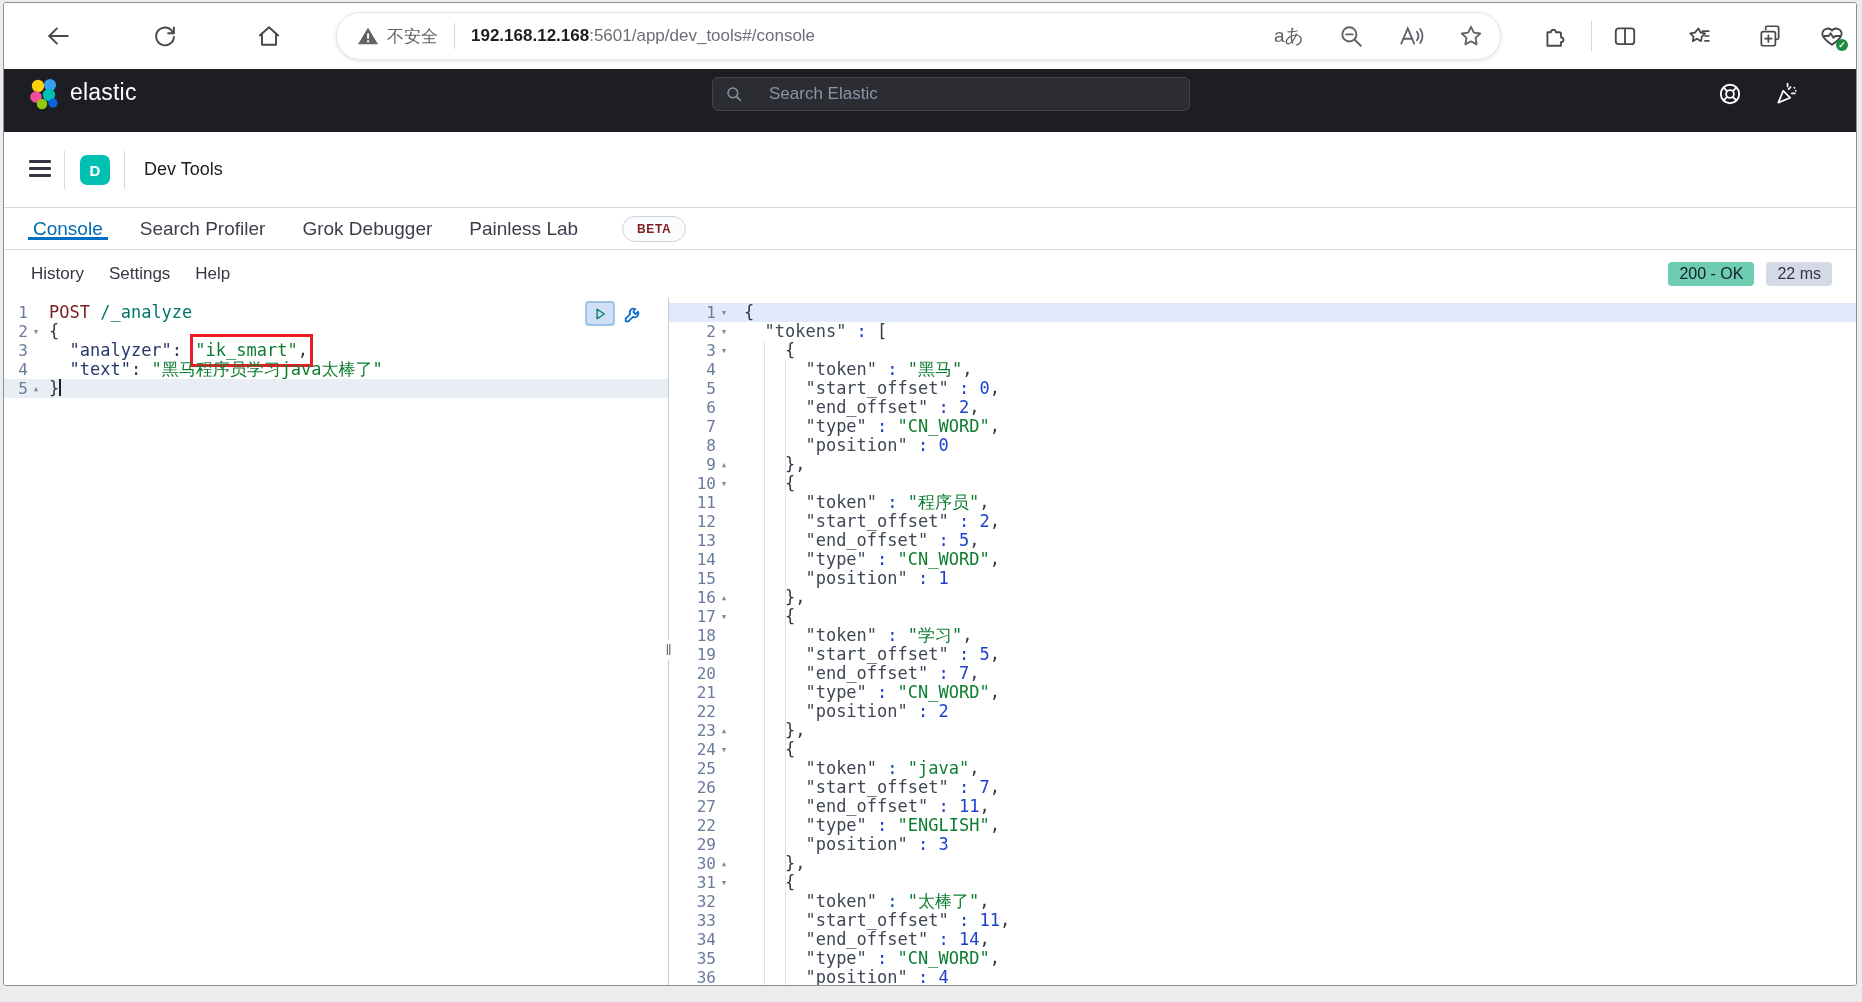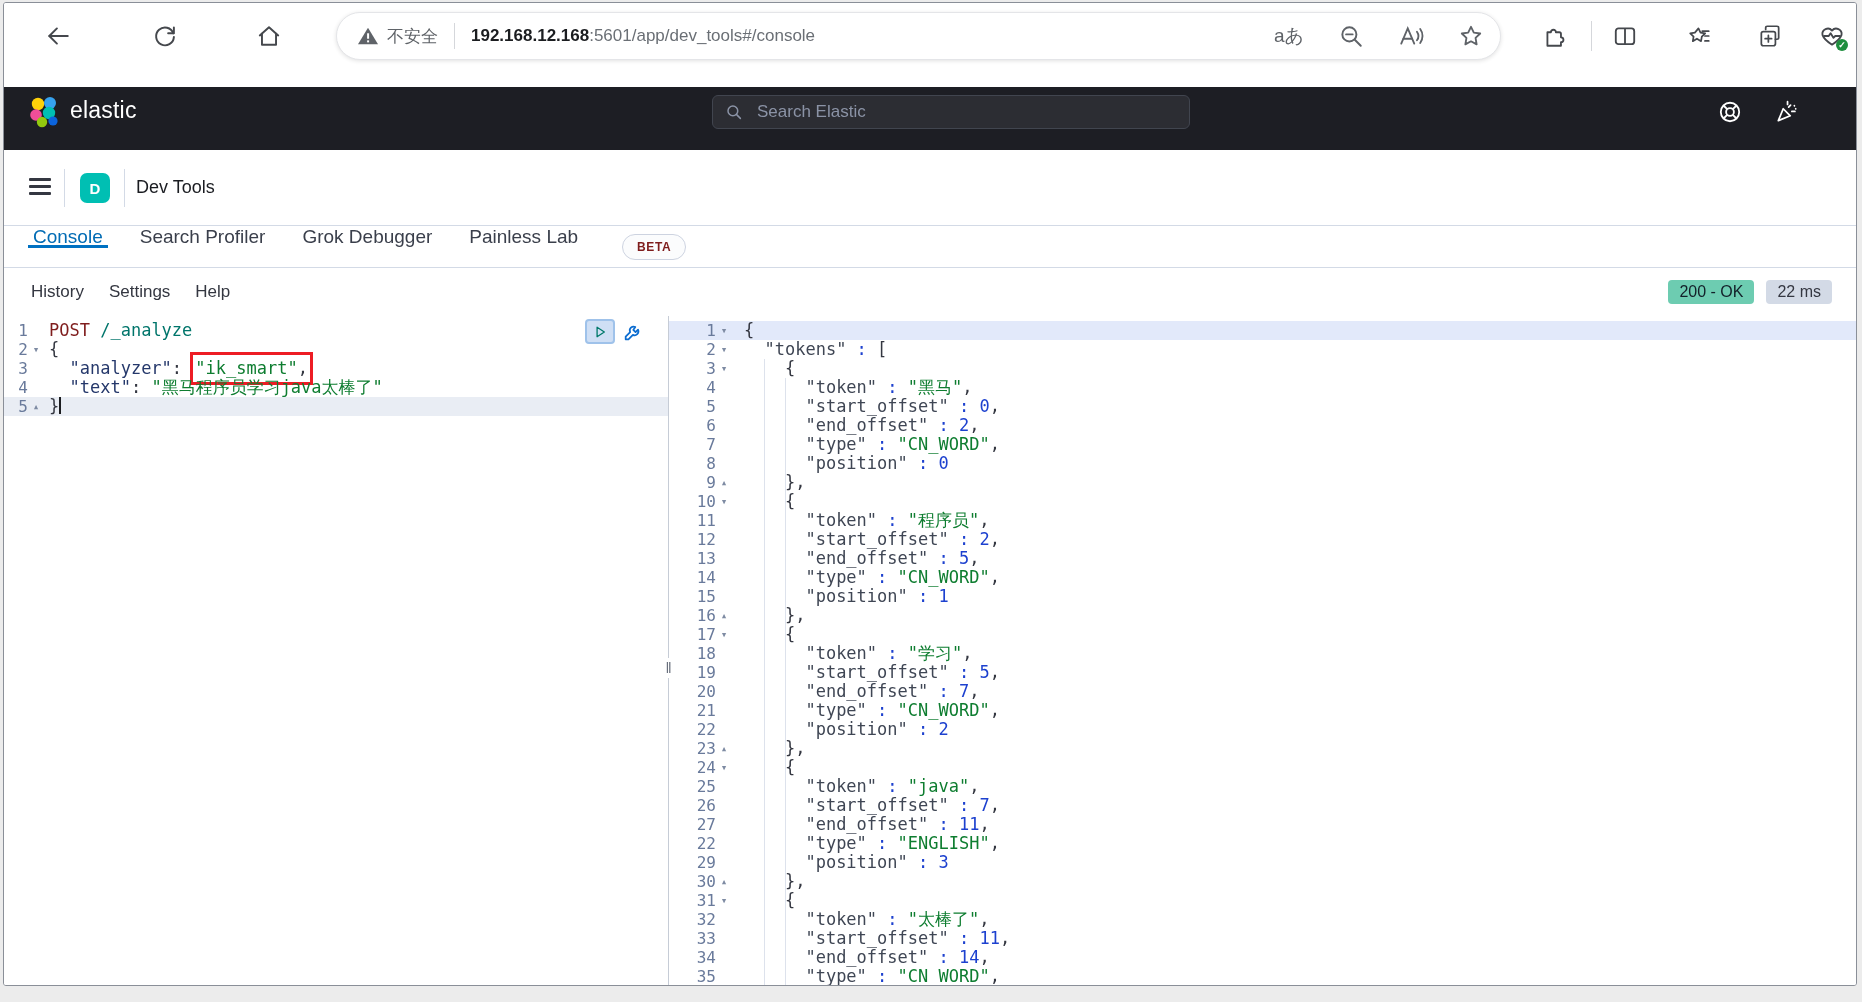--- a/index.html
+++ b/index.html
@@ -9,21 +9,21 @@
     background:#ececec;
     font-family:"Liberation Sans", sans-serif;
     -webkit-font-smoothing:antialiased;
   }
   .window {
     position:absolute; left:3px; top:2px; width:1854px; height:984px;
     background:#fff; border:1px solid #8a8f98; border-radius:3px; overflow:hidden;
   }
 
   
-  .browser-bar { position:relative; height:84px; background:#fff; }
+  .browser-bar { position:relative; height:66px; background:#fff; }
   .bicon { position:absolute; width:26px; height:26px; top:20px; color:#45484d; cursor:pointer; }
   .bicon svg { width:100%; height:100%; display:block; }
   .urlbar {
     position:absolute; left:332px; top:9px; width:1165px; height:48px;
     background:#fff; border:1px solid #e4e5e8; border-radius:24px;
     box-shadow:0 1px 4px rgba(0,0,0,.12);
     display:flex; align-items:center; padding:0 16px 0 20px;
   }
   .warn-ic { width:22px; height:20px; flex:0 0 auto; }
   .notsecure { font-size:17px; color:#5f6368; margin-left:8px; white-space:nowrap; }
@@ -42,39 +42,39 @@
   
   .es-header { position:relative; height:63px; background:#1d1e24; }
   .es-logo { position:absolute; left:25px; top:9px; width:32px; height:32px; }
   .es-brand { position:absolute; left:66px; top:10px; color:#fff; font-size:23px; font-weight:500; letter-spacing:.2px; }
   .es-search {
     position:absolute; left:708px; top:8px; width:478px; height:34px;
     background:rgba(255,255,255,.07); border:1px solid #41454f; border-radius:6px;
     display:flex; align-items:center; padding:0 12px; cursor:text;
   }
   .es-search svg { width:18px; height:18px; flex:0 0 auto; }
-  .es-search .ph { margin-left:14px; color:#8b93a6; font-size:17px; }
+  .es-search .ph { margin-left:26px; color:#8b93a6; font-size:17px; }
   .hicon { position:absolute; top:12px; width:26px; height:26px; color:#fff; cursor:pointer; }
   .hicon svg { width:100%; height:100%; display:block; }
 
   
   .crumb-bar { position:relative; height:76px; background:#fff; border-bottom:1px solid #d3dae6; }
   .hamburger { position:absolute; left:25px; top:28px; width:22px; height:18px; cursor:pointer; }
   .hamburger span { display:block; height:3px; background:#343741; border-radius:1px; margin-bottom:4px; }
   .crumb-div { position:absolute; top:19px; width:1px; height:38px; background:#d3dae6; }
   .space-badge {
     position:absolute; left:76px; top:23px; width:30px; height:30px; border-radius:7px;
     background:#00bfb3; color:#fff; font-size:15px; font-weight:bold;
     display:flex; align-items:center; justify-content:center; cursor:pointer;
   }
-  .crumb-title { position:absolute; left:132px; top:27px; font-size:18px; color:#1a1c21; font-weight:500; }
+  .crumb-title { position:absolute; left:140px; top:27px; font-size:18px; color:#1a1c21; font-weight:500; }
 
   
   .tab-bar { position:relative; height:42px; background:#fff; border-bottom:1px solid #d3dae6;
-             display:flex; align-items:flex-start; padding-left:24px; }
+             display:flex; align-items:center; padding-left:24px; }
   .tab { display:flex; align-items:center; font-size:19px; color:#3a3f4b; padding:0 5px; margin-right:27px; cursor:pointer; }
   .tab.active { color:#006bb4; box-shadow:inset 0 -3px 0 #0071c2; }
   .beta-badge {
     align-self:center; margin-left:12px; height:26px; line-height:24px; padding:0 14px;
     border:1px solid #cdd3e0; background:#fbfcfd; border-radius:14px;
     font-size:12px; font-weight:bold; letter-spacing:.6px; color:#7f1d1d;
   }
 
   
   .console-menu { position:relative; height:48px; background:#fff; display:flex; align-items:center; padding:0 24px 0 27px; }

